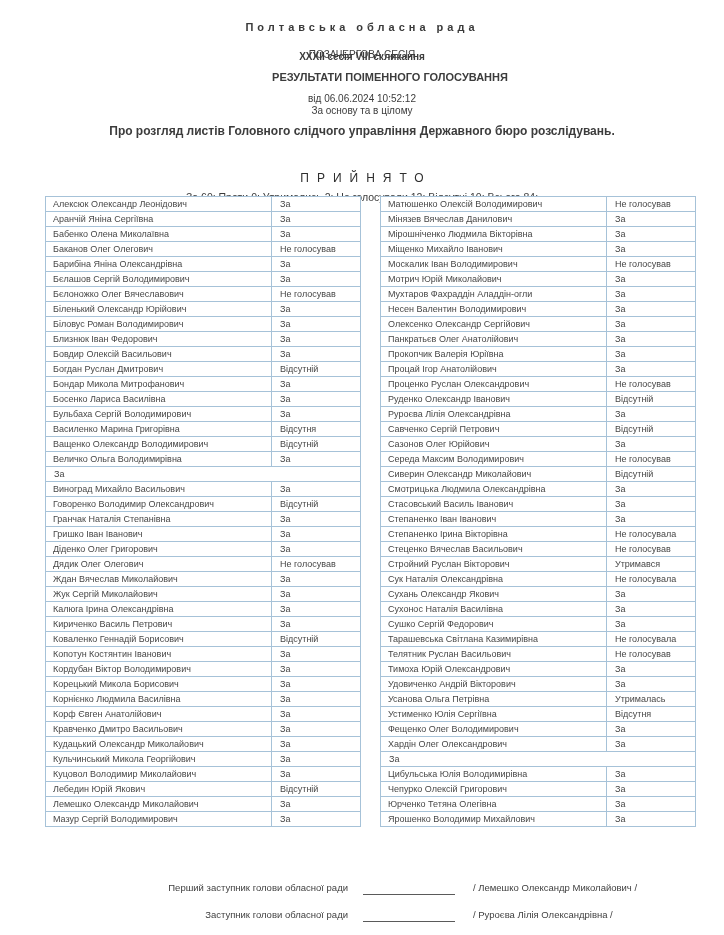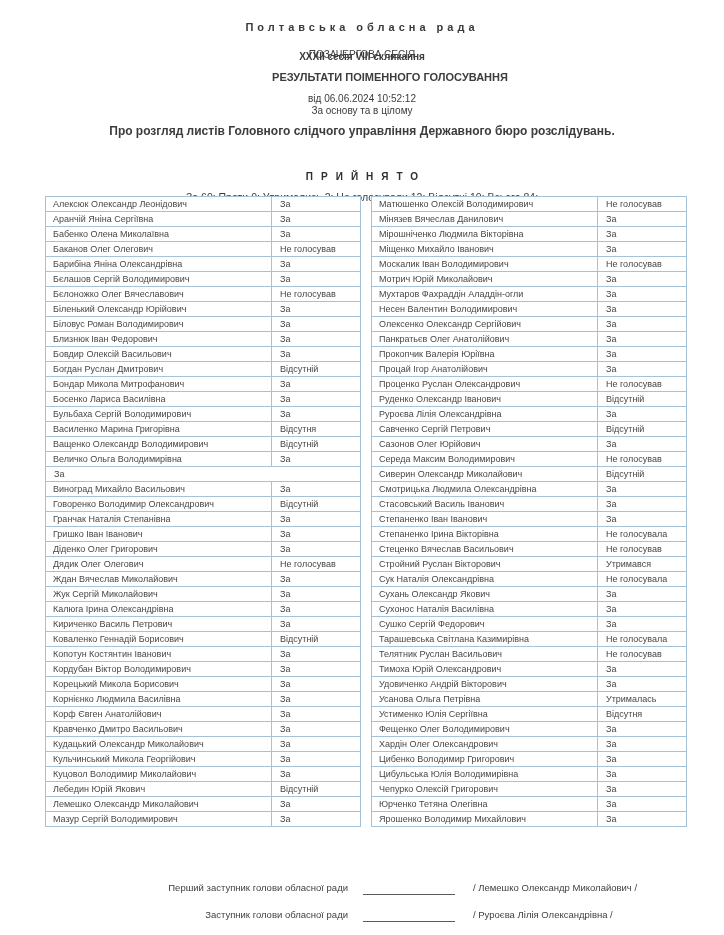--- a/index.html
+++ b/index.html
@@ -10,23 +10,23 @@
   }
   .hline{position:absolute;left:0;width:724px;text-align:center;white-space:nowrap;}
   .org{top:21px;font-size:11px;font-weight:bold;letter-spacing:4px;color:#3a3a3a;}
   .session-type{top:39px;font-size:10px;margin-top:10px;}
   .session-number{top:51px;font-size:10px;font-weight:bold;}
   .doc-title{top:71px;font-size:11px;font-weight:bold;padding-left:28px;}
   .datetime{top:93px;font-size:10px;}
   .basis{top:104.5px;font-size:10px;}
   .subject{top:124px;font-size:12px;font-weight:bold;}
   .totals{top:147px;font-size:10.5px;margin-top:44px;}
-  .decision{top:171px;font-size:10px;font-weight:bold;letter-spacing:8px;text-indent:8px;color:#2e2e2e;}
-
-  .tables{position:absolute;top:196px;left:45px;display:flex;gap:10px;}
+  .decision{top:171px;font-size:12px;font-weight:normal;letter-spacing:8px;text-indent:8px;color:#2e2e2e;}
+
+  .tables{position:absolute;top:196px;left:45px;display:flex;gap:19px;}
   .vtable{
     width:316px;border:1px solid #a6c2d8;box-sizing:border-box;background:#fff;
   }
   .vrow{display:flex;height:14px;line-height:14px;}
   .vrow + .vrow{border-top:1px solid #a6c2d8;}
   .cell{font-size:9px;color:#474747;white-space:nowrap;overflow:hidden;}
   .cell.name{width:226px;border-right:1px solid #a6c2d8;padding-left:7px;box-sizing:border-box;}
   .cell.vote{flex:1;padding-left:8px;}
 
   .footer-row{position:absolute;left:18px;display:flex;align-items:flex-end;white-space:nowrap;}
@@ -364,21 +364,20 @@
         </div>
         <div class="vrow">
           <div class="cell name">Фещенко Олег Володимирович</div>
           <div class="cell vote">За</div>
         </div>
         <div class="vrow">
           <div class="cell name">Хардін Олег Олександрович</div>
           <div class="cell vote">За</div>
         </div>
         <div class="vrow">
-          <div class="cell name">Цибенко Володимир Григорович</div>
           <div class="cell vote">За</div>
         </div>
         <div class="vrow">
           <div class="cell name">Цибульська Юлія Володимирівна</div>
           <div class="cell vote">За</div>
         </div>
         <div class="vrow">
           <div class="cell name">Чепурко Олексій Григорович</div>
           <div class="cell vote">За</div>
         </div>

